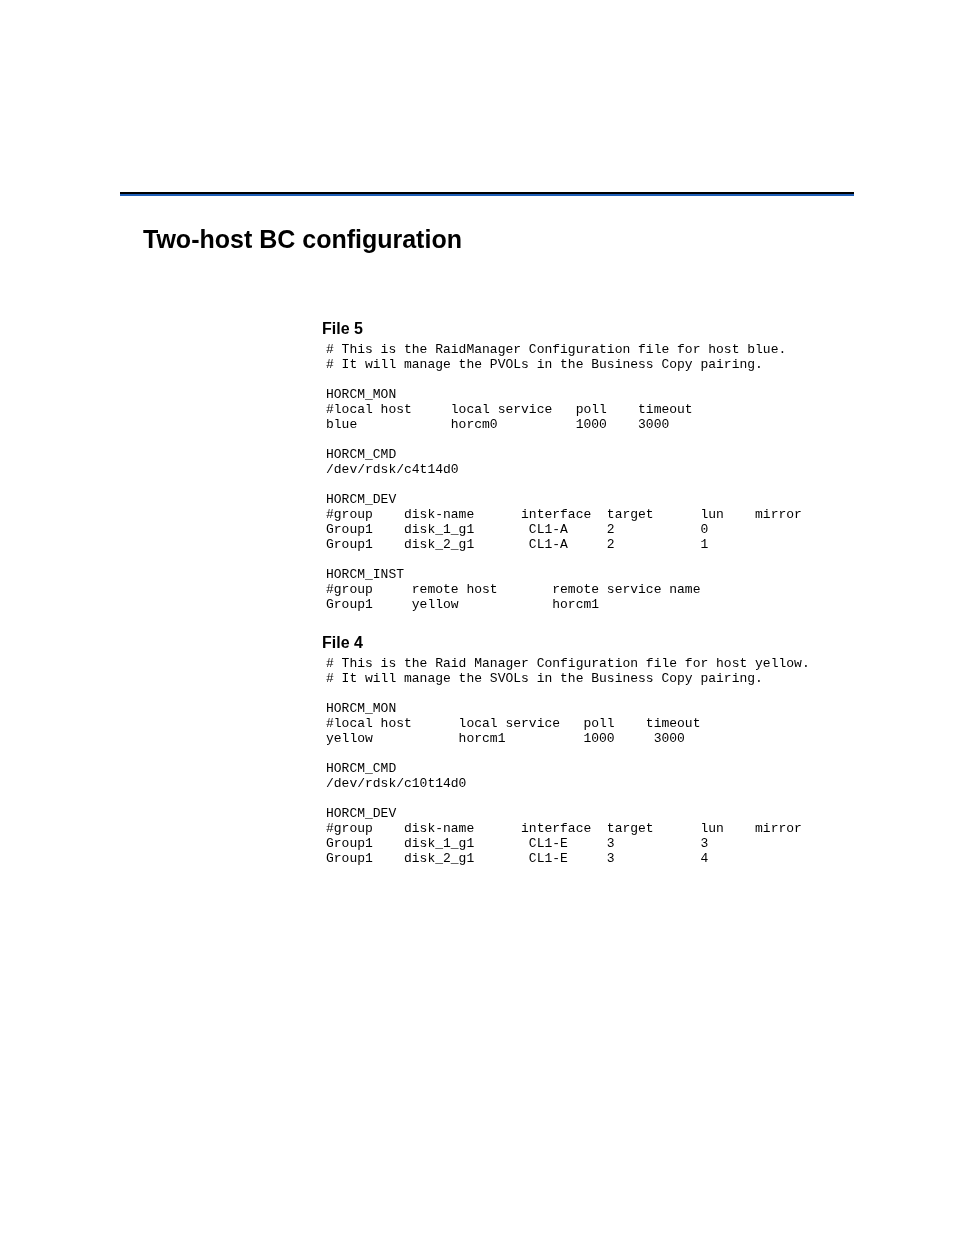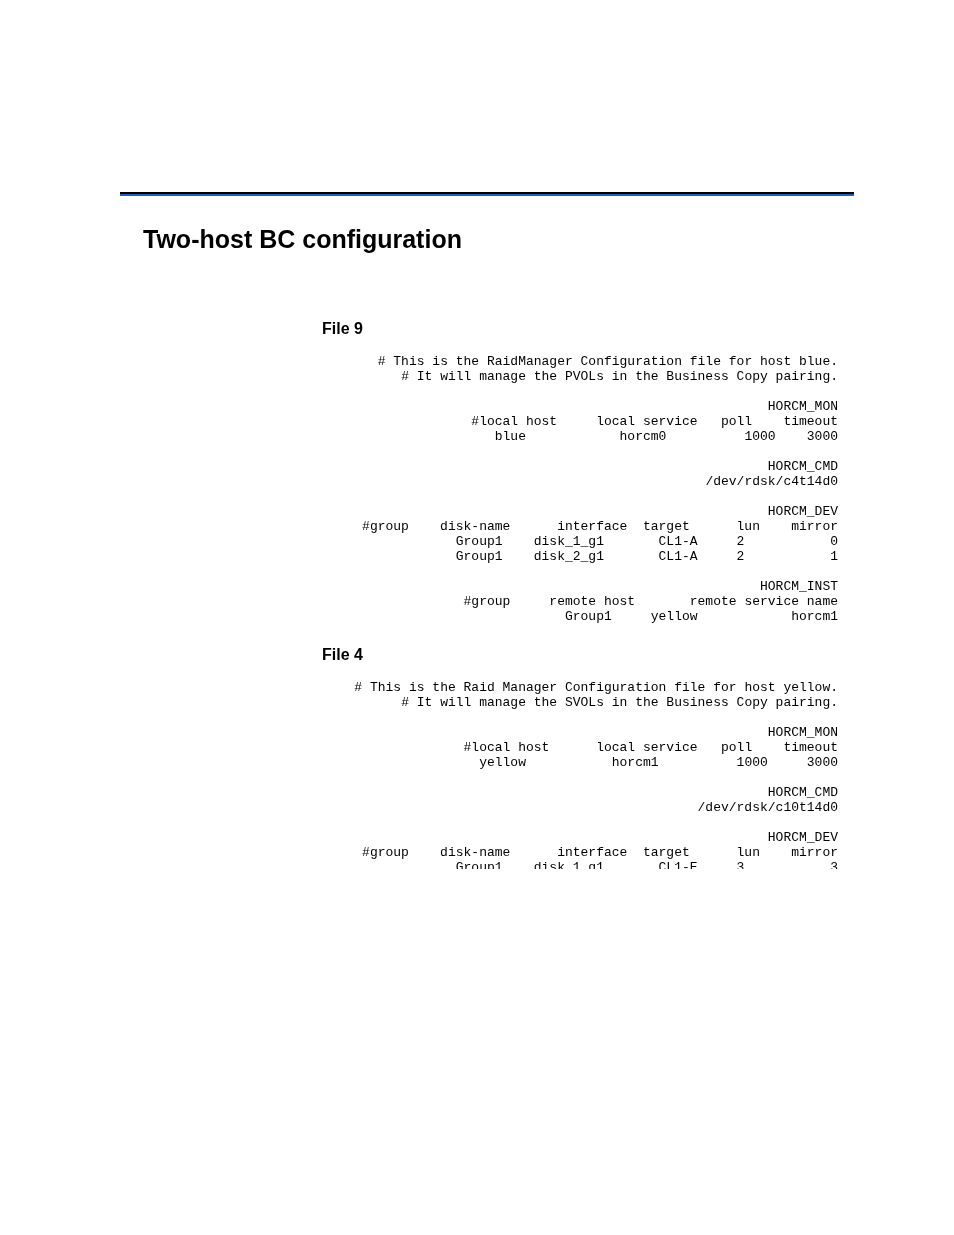--- a/index.html
+++ b/index.html
@@ -53,23 +53,22 @@
     font-size: 16px;
     margin: 0 0 4px 0;
   }
   .sub-heading.second {
     margin-top: 22px;
   }
   pre.block {
     font-family: "Courier New", Courier, monospace;
     font-size: 13px;
     line-height: 15px;
-    margin: 16px;
+    margin: 4px;
     white-space: pre;
-    text-align: right;
   }
   .footer-rule {
     position: absolute;
     left: 120px;
     right: 100px;
     top: 1070px;
     height: 1px;
     background: #555;
   }
   .footer-left {
@@ -93,21 +92,21 @@
 <body>
 
 <div class="page">
 
   <div class="top-rule"></div>
   <div class="accent-rule"></div>
 
   <h1 class="section-title">Two-host BC configuration</h1>
 
   <div class="content">
-    <div class="sub-heading">File 9</div>
+    <div class="sub-heading">File 5</div>
     <pre class="block"># This is the RaidManager Configuration file for host blue.
 # It will manage the PVOLs in the Business Copy pairing.
 
 HORCM_MON
 #local host     local service   poll    timeout
 blue            horcm0          1000    3000
 
 HORCM_CMD
 /dev/rdsk/c4t14d0
 

